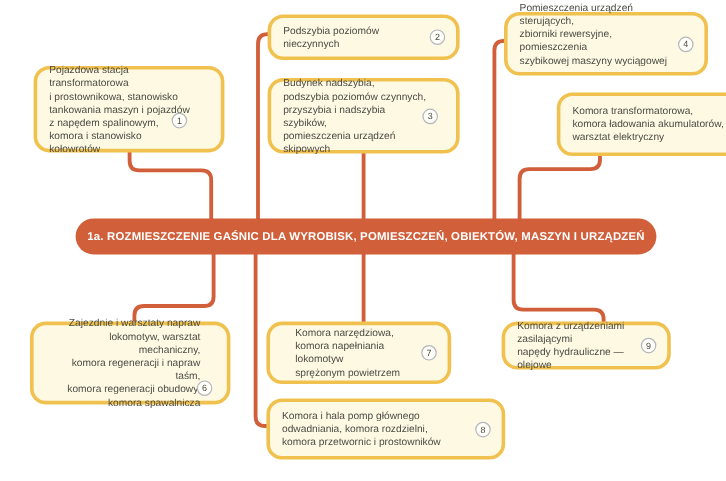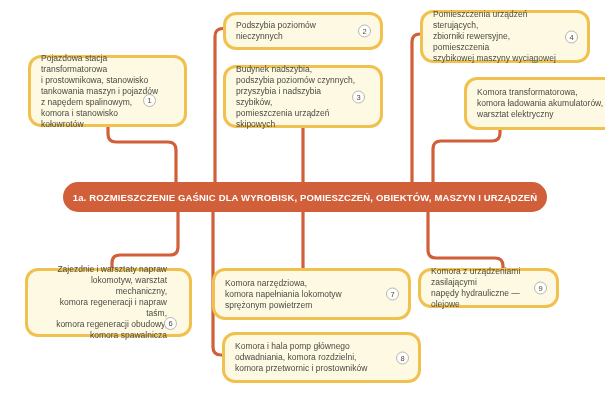--- a/index.html
+++ b/index.html
@@ -69,24 +69,24 @@
     color: var(--badge-text, #4b4b44);
     font-size: 7.5px;
     display: flex;
     align-items: center;
     justify-content: center;
     z-index: 3;
   }
   .b1 { left: 28px;  top: 55px;  width: 159px; height: 72px; justify-content: flex-end; }
   .b2 { left: 223px; top: 12px;  width: 160px; height: 38px; }
   .b3 { left: 223px; top: 65px;  width: 160px; height: 63px; }
-  .b4 { left: 420px; top: 10px;  width: 170px; height: 53px; }
+  .b4 { left: 420px; top: 10px;  width: 170px; height: 53px; align-items: flex-end; }
   .b5 { left: 420px; top: 77px;  width: 168px; height: 53px; margin-left: 44px; }
   .b6 { left: 25px;  top: 268px; width: 167px; height: 69px; text-align: right; }
-  .b7 { left: 212px; top: 268px; width: 199px; height: 52px; }
+  .b7 { left: 222px; top: 268px; width: 154px; height: 52px; padding-left: 11px; }
   .b8 { left: 222px; top: 332px; width: 199px; height: 51px; }
   .b9 { left: 418px; top: 268px; width: 141px; height: 40px; }
   .b1 .badge { top: 36px; right: 28px; transform: none; }
   .b6 .badge { top: 46px; right: 12px; transform: none; }
   .b3 .badge { right: 15px; }
 </style>
 </head>
 <body>
 
 <div class="canvas">

